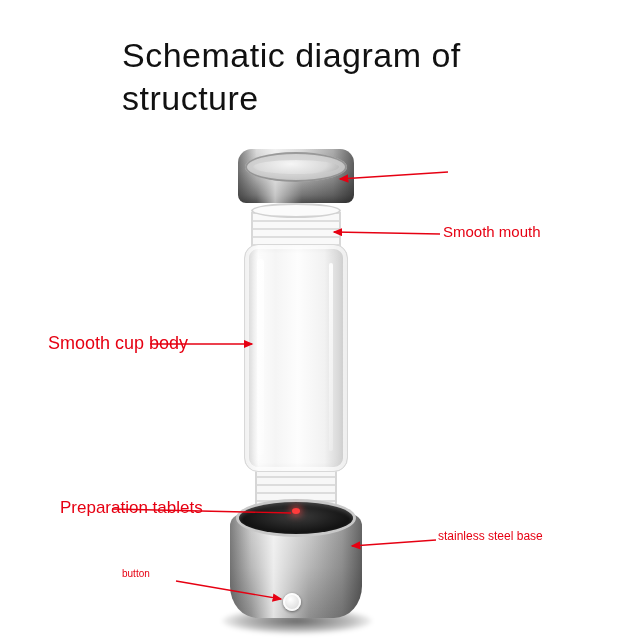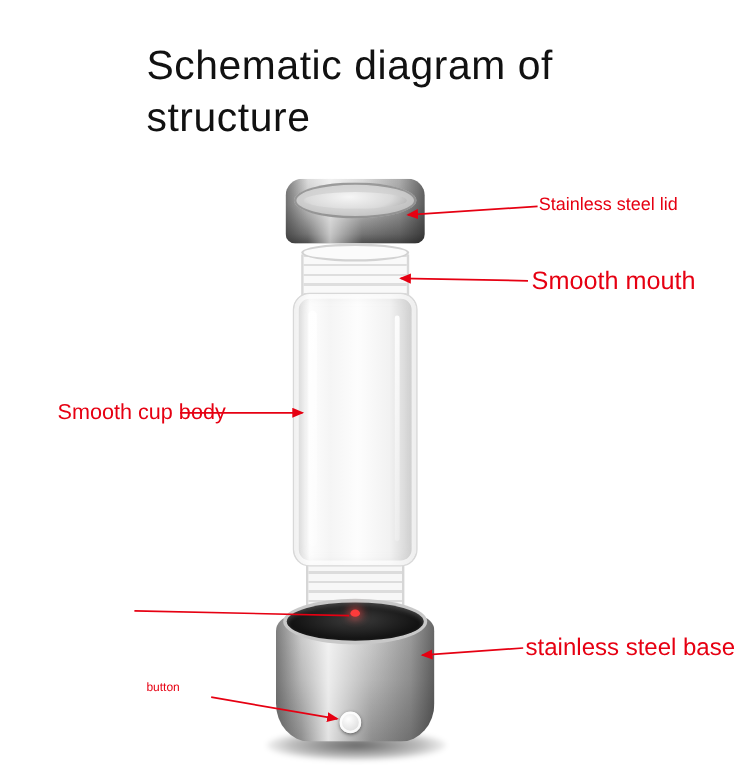--- a/index.html
+++ b/index.html
@@ -12,24 +12,24 @@
   
   .page-title{
     left:122px;top:34px;width:400px;
     font-size:34px;line-height:1.25;color:var(--title-color,#111);
     letter-spacing:.5px;font-weight:500;
   }
 
   
   .lbl{position:absolute;color:var(--label-red,#e60012);white-space:nowrap;z-index:6;}
   .lbl-lid{left:449px;top:162px;font-size:15px;}
-  .lbl-mouth{left:443px;top:223px;font-size:21px;}
+  .lbl-mouth{left:443px;top:223px;font-size:15px;}
   .lbl-body{left:48px;top:333px;font-size:18px;}
   .lbl-tablets{left:60px;top:498px;font-size:17px;}
-  .lbl-base{left:438px;top:529px;font-size:20px;}
+  .lbl-base{left:438px;top:529px;font-size:12px;}
   .lbl-button{left:122px;top:568px;font-size:10px;}
 
   
   .leaders{left:0;top:0;z-index:5;pointer-events:none;}
   .leaders line{stroke:var(--label-red,#e60012);stroke-width:1.4;}
 
   
   .lid{
     left:238px;top:149px;width:116px;height:54px;
     border-radius:14px 14px 8px 8px;
@@ -141,19 +141,19 @@
       </marker>
     </defs>
     <line x1="448" y1="172" x2="340" y2="179" marker-end="url(#arr)"></line>
     <line x1="440" y1="234" x2="334" y2="232" marker-end="url(#arr)"></line>
     <line x1="150" y1="344" x2="252" y2="344" marker-end="url(#arr)"></line>
     <line x1="112" y1="509" x2="291" y2="513"></line>
     <line x1="436" y1="540" x2="352" y2="546" marker-end="url(#arr)"></line>
     <line x1="176" y1="581" x2="281" y2="599" marker-end="url(#arr)"></line>
   </svg>
 
-  <div class="lbl lbl-lid">Stainless steel lid</div>
   <div class="lbl lbl-mouth">Smooth mouth</div>
   <div class="lbl lbl-body">Smooth cup body</div>
+  <div class="lbl lbl-tablets">Preparation tablets</div>
   <div class="lbl lbl-base">stainless steel base</div>
   <div class="lbl lbl-button">button</div>
 
 </div>
 
 </body></html>

